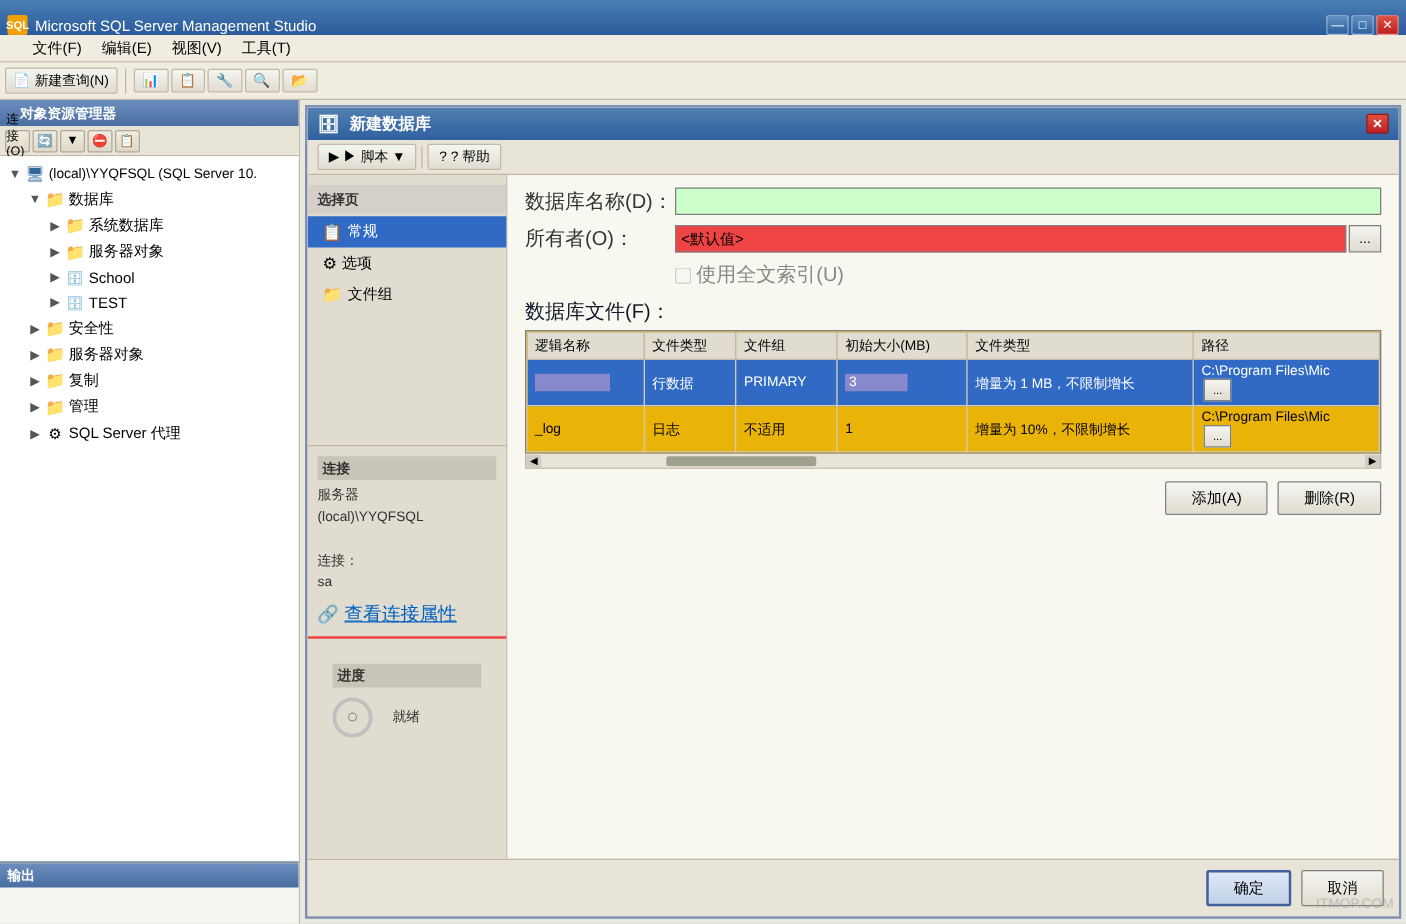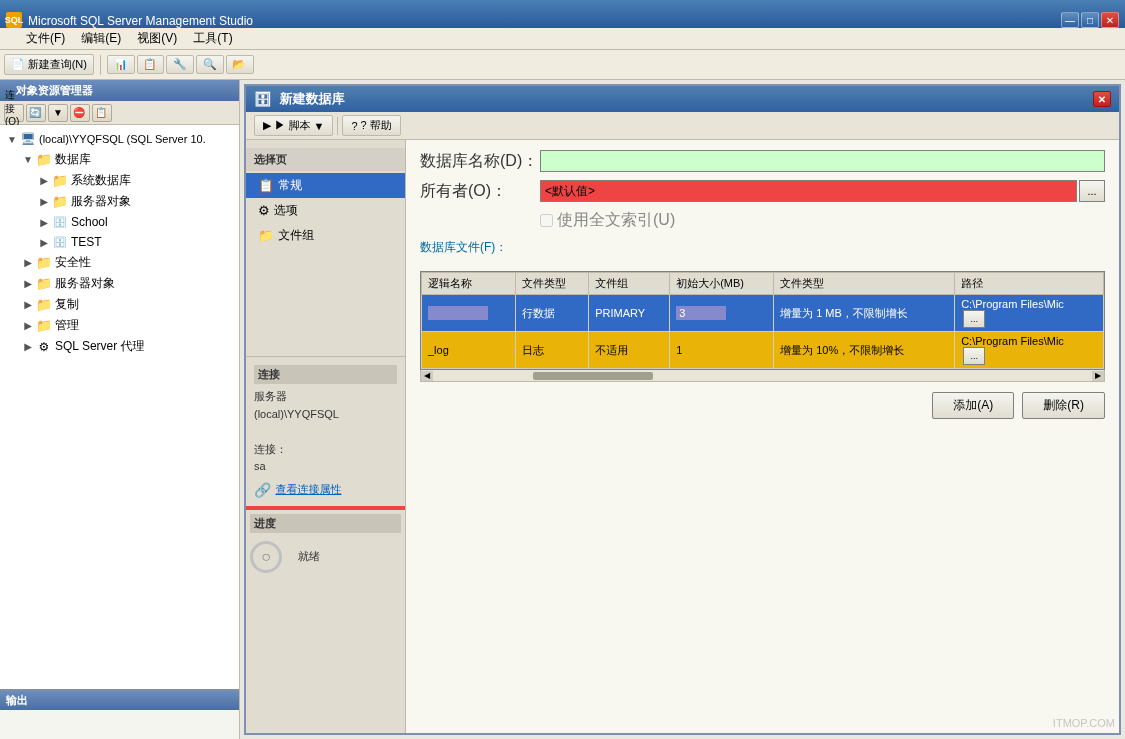--- a/index.html
+++ b/index.html
@@ -250,25 +250,25 @@
     }
     .section-label {
       font-weight: bold; font-size: 11px;
       color: #333;
       background: #c8c4b8;
       padding: 2px 4px;
       margin-bottom: 4px;
       display: block;
     }
     .connection-info { font-size: 11px; color: #333; line-height: 1.6; }
-    .connection-link { color: #0060c0; text-decoration: underline; cursor: pointer; font-size: 11px; text-align: right; }
+    .connection-link { color: #0060c0; text-decoration: underline; cursor: pointer; font-size: 15px; text-align: right; }
 
     .dialog-nav-progress {
-      padding: 4px;
-      border-top: 4px solid #ef4444;
+      padding: 20px;
+      border-top: 2px solid #ef4444;
     }
     .progress-icon {
       width: 32px; height: 32px;
       border: 3px solid #c0c0c0;
       border-radius: 50%;
       display: inline-flex; align-items: center; justify-content: center;
       font-size: 16px; color: #888;
       vertical-align: middle;
     }
     .progress-text { font-size: 11px; color: #333; display: inline-block; margin-left: 8px; vertical-align: middle; }
@@ -335,21 +335,21 @@
       display: flex; align-items: center; justify-content: center;
       margin-left: 2px;
     }
     .form-checkbox { margin-right: 4px; }
 
     
     .files-section {
       margin-top: 8px;
     }
     .files-label {
-      font-size: 12px; color: #0369a1; margin-bottom: 15px;
+      font-size: 16px; color: #0f172a; margin-bottom: 4px;
     }
     .files-table-wrapper {
       border: 1px solid #808080;
       background: #eab308;
       overflow: auto;
       max-height: 200px;
     }
     .files-table {
       width: 100%;
       border-collapse: collapse;
@@ -710,18 +710,22 @@
             </div>
 
             <div style="display:flex; justify-content:flex-end; gap:8px; margin-top:10px;">
               <button class="dialog-btn">添加(A)</button>
               <button class="dialog-btn">删除(R)</button>
             </div>
 
           </div>
         </div>
 
+        <div class="dialog-bottom">
+          <button class="dialog-btn primary">确定</button>
+          <button class="dialog-btn">取消</button>
+        </div>
       </div>
     </div>
   </div>
 </div>
 
 <div class="watermark">ITMOP.COM</div>
 
 </body></html>

